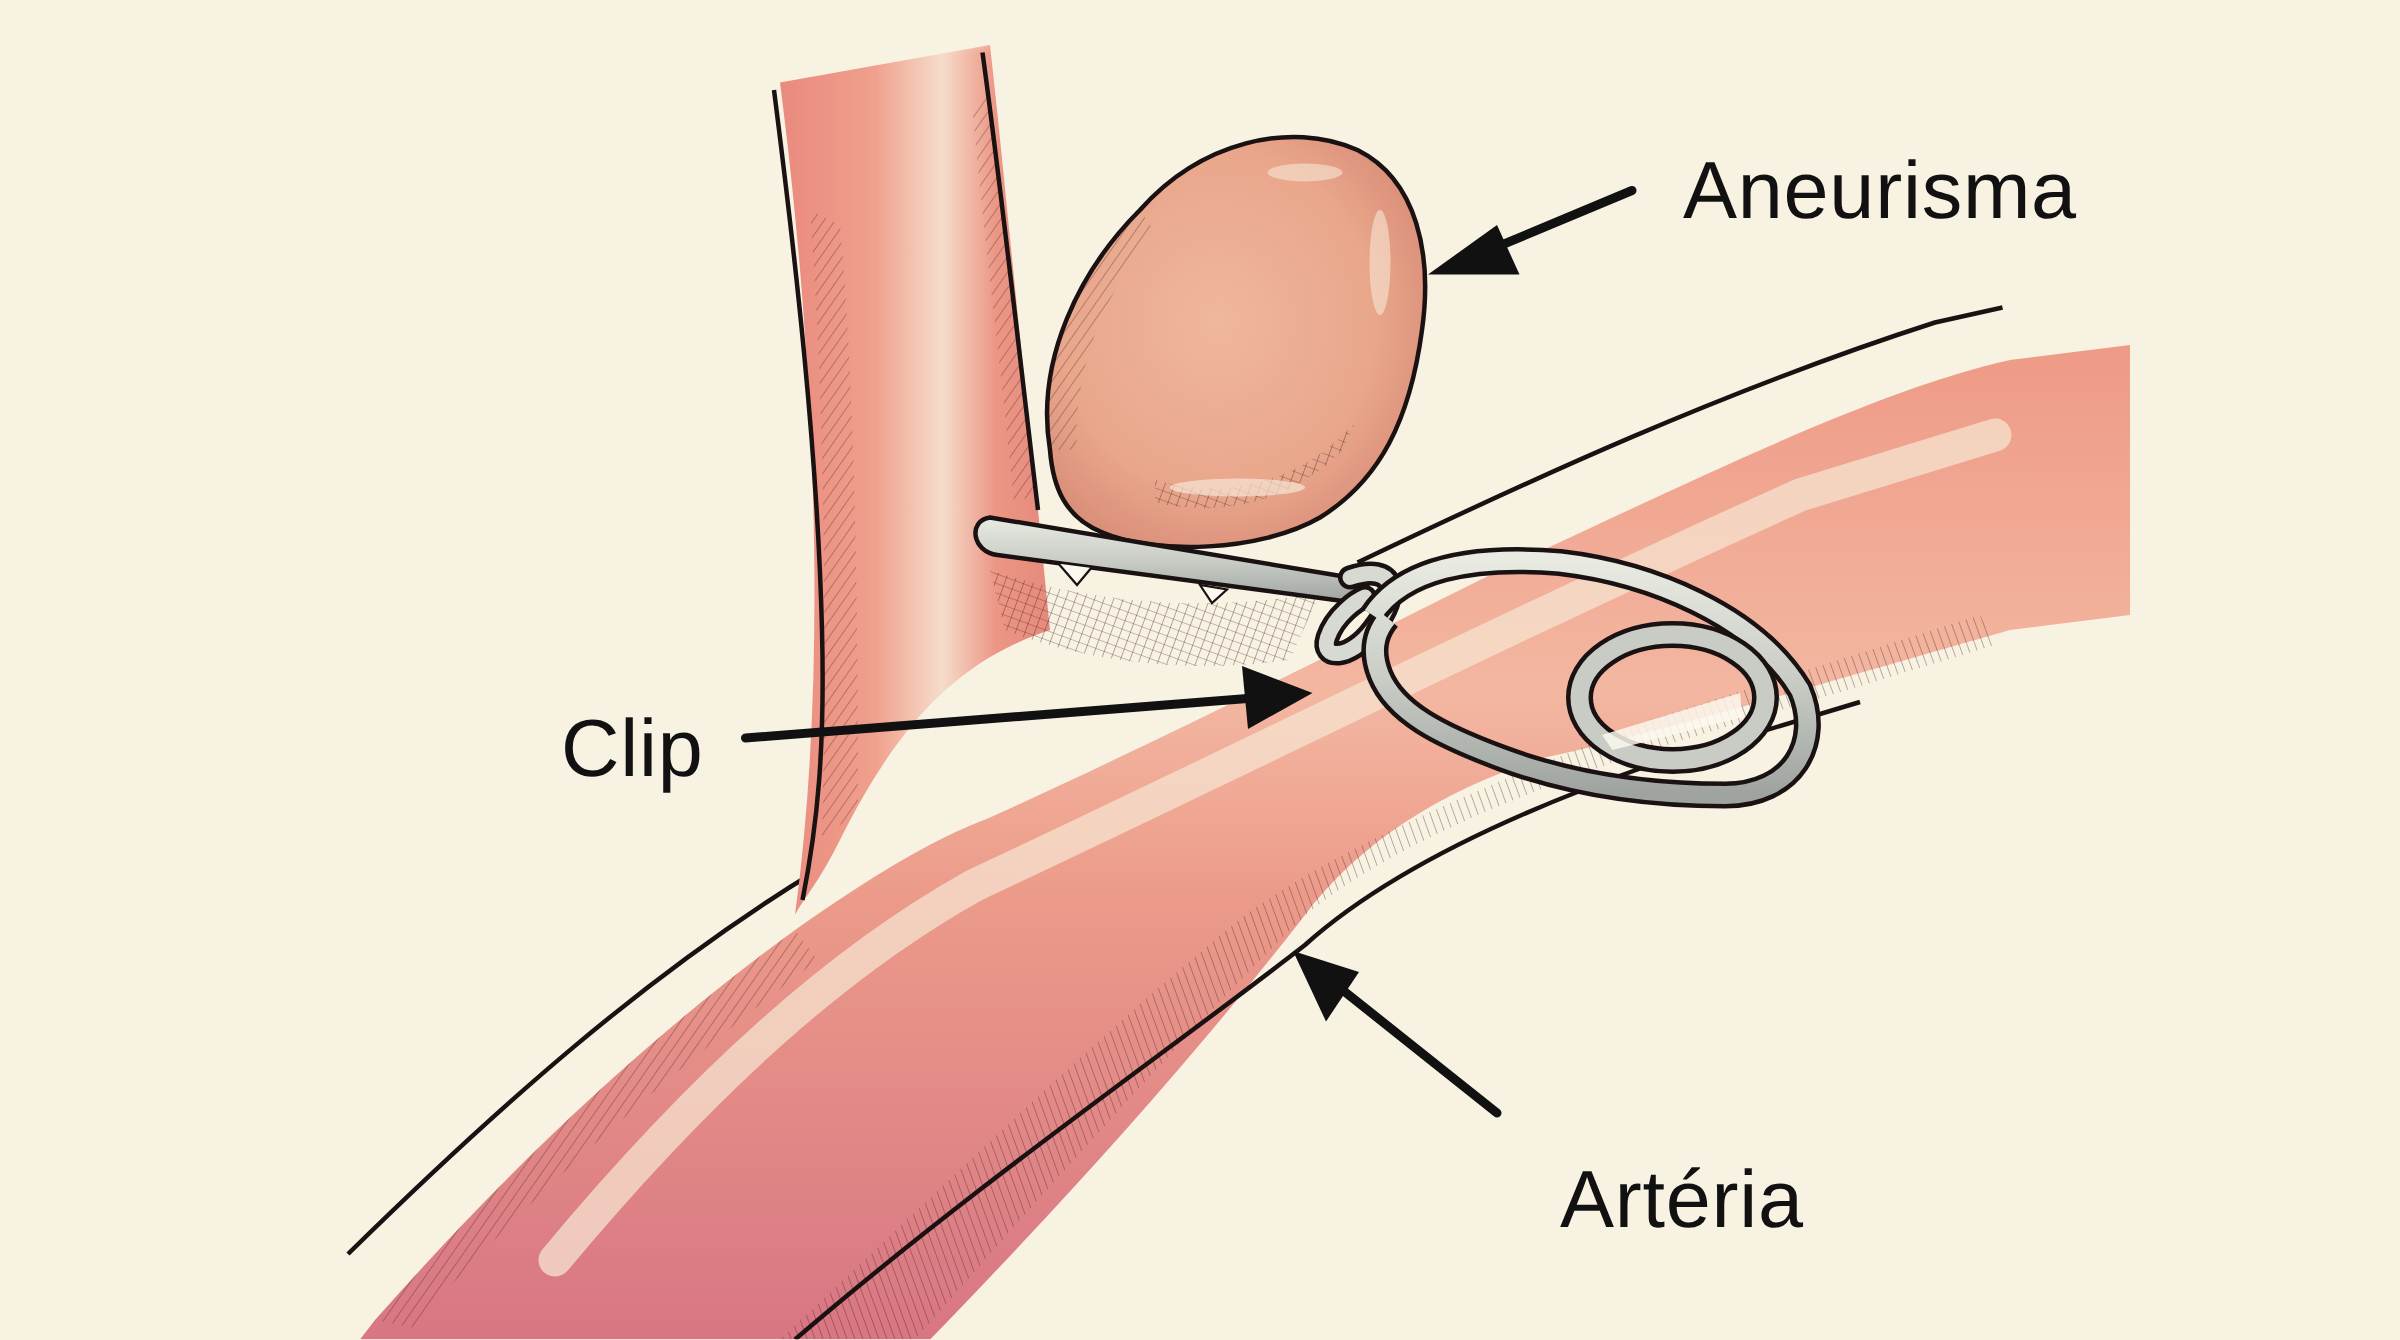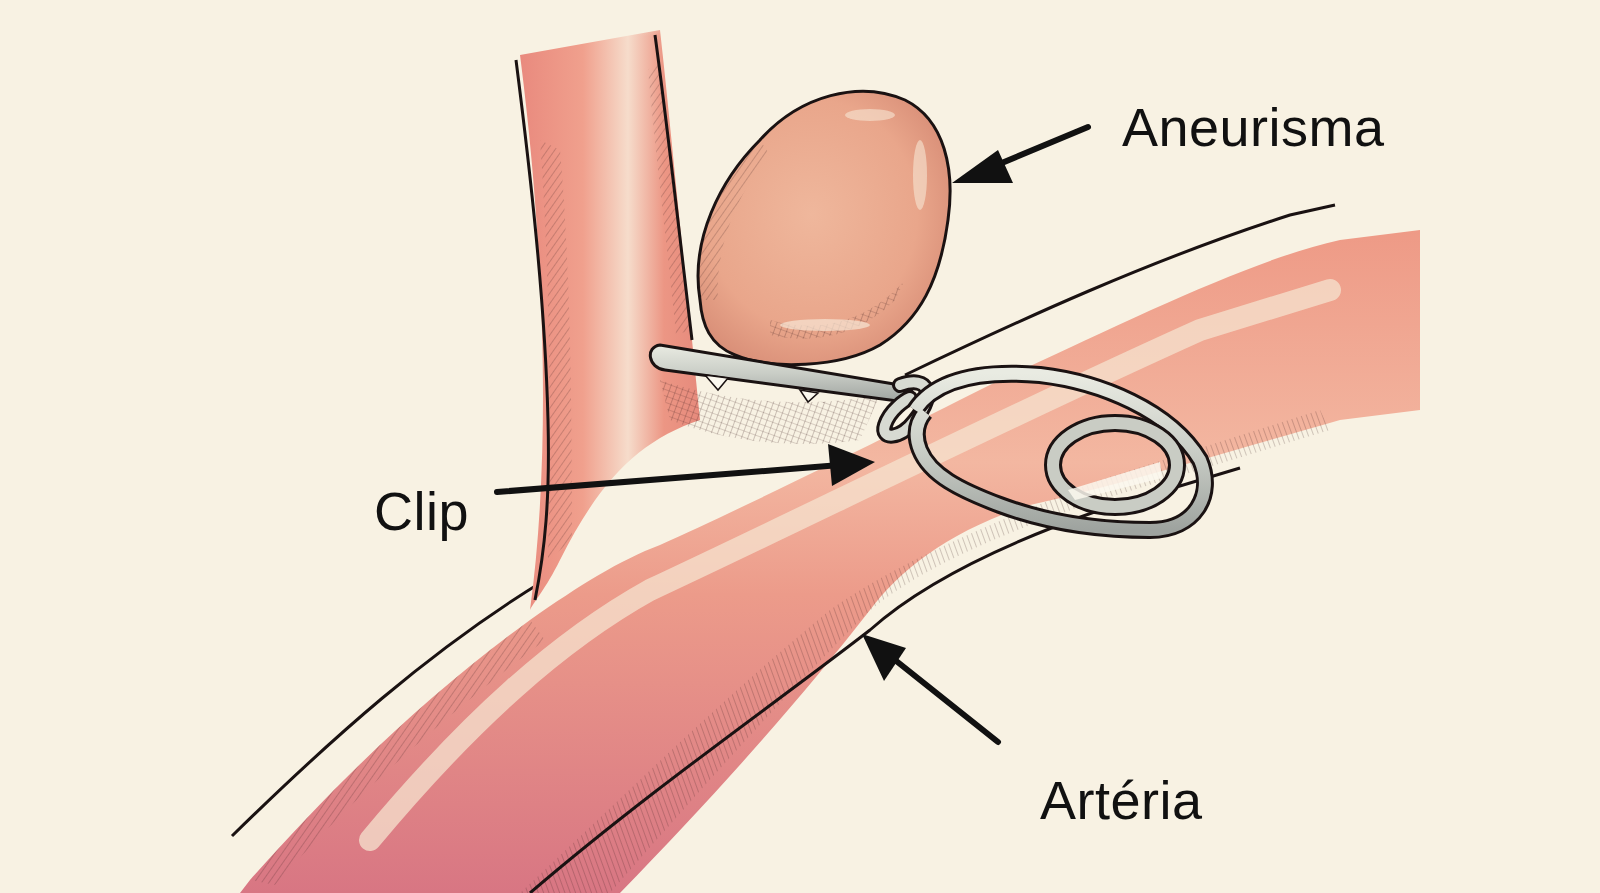--- a/index.html
+++ b/index.html
@@ -26,21 +26,21 @@
     .label {
       position: absolute;
       font-family: "Liberation Sans", "DejaVu Sans", sans-serif;
       font-size: 54px;
       color: #111111;
       line-height: 1;
       white-space: nowrap;
       letter-spacing: 0.5px;
     }
     .label-aneurisma { left: 1122px; top: 100px; }
-    .label-clip      { left: 374px;  top: 484px; }
+    .label-clip      { left: 374px;  top: 472px; }
     .label-arteria   { left: 1040px; top: 773px; }
   </style>
 </head>
 <body>
 
 <div class="canvas">
 
   <svg class="illustration" viewBox="0 0 1600 893" xmlns="http://www.w3.org/2000/svg">
     <defs>
       <linearGradient id="vertGrad" x1="0" y1="0" x2="1" y2="0">

